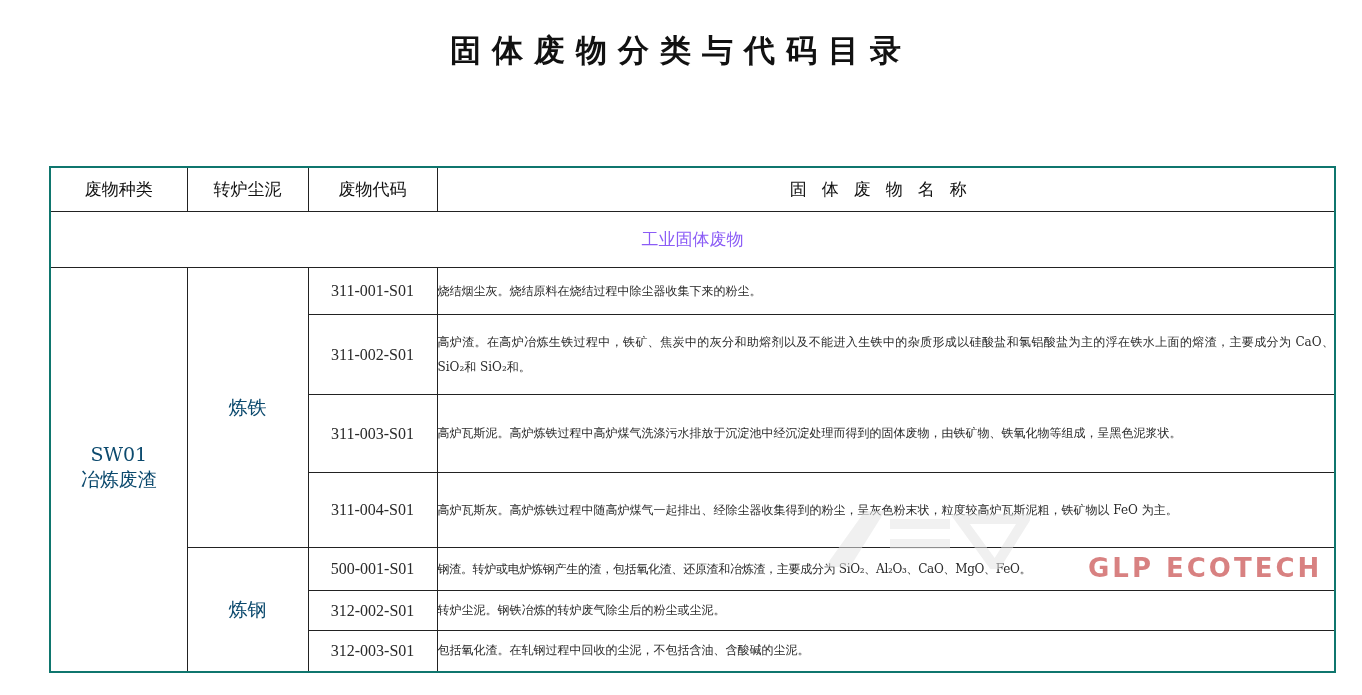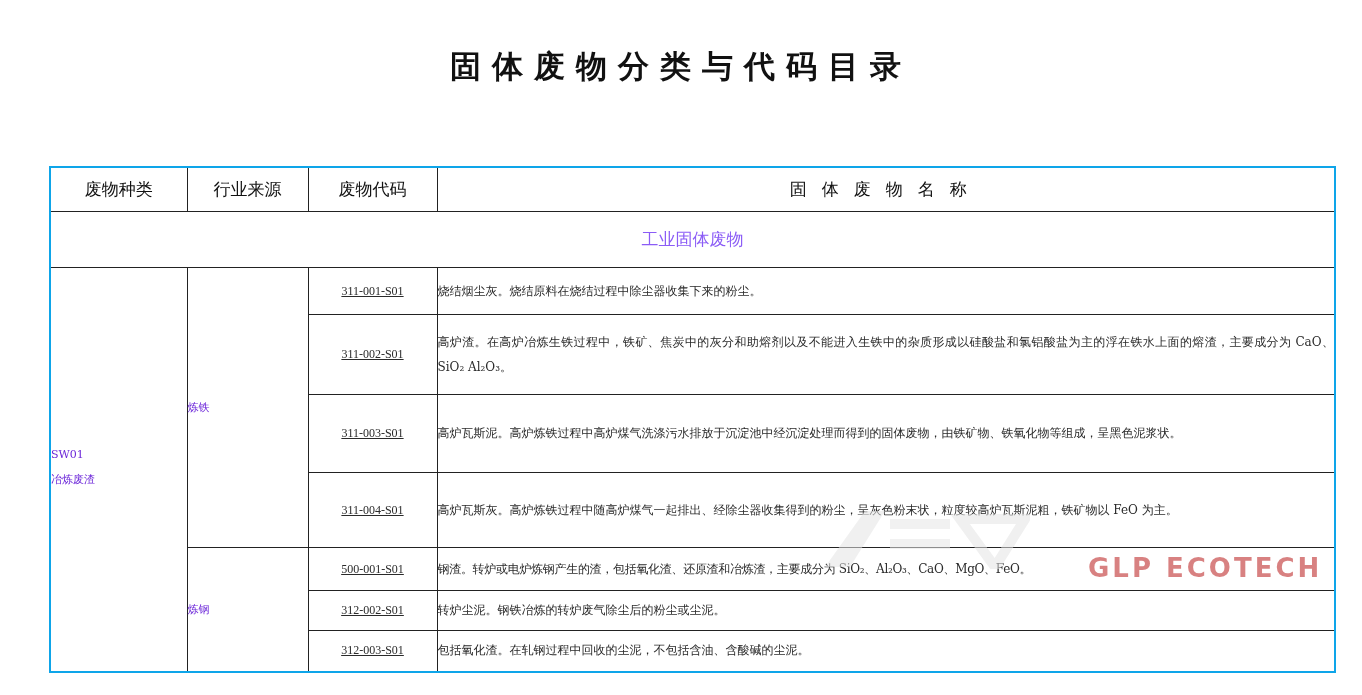--- a/index.html
+++ b/index.html
@@ -1,29 +1,29 @@
 <!DOCTYPE html>
 <html><head>
 <meta charset="utf-8">
 <style>
   html, body { margin: 0; padding: 0; background: #ffffff; }
   body { width: 1362px; height: 695px; position: relative; overflow: hidden;
          font-family: "DejaVu Sans", "Liberation Sans", sans-serif; color: #1a1a1a; }
   .title { position: absolute; left: 0; top: 30px; width: 1362px; text-align: center;
-           font-size: 31px; font-weight: bold; letter-spacing: 11px; color: #111; margin-top: 16px; }
+           font-size: 31px; font-weight: bold; letter-spacing: 11px; color: #111; }
   table.catalog { position: absolute; left: 49px; top: 166px; width: 1285px;
-                  border-collapse: collapse; border: 2px solid #0ea5e9; table-layout: fixed; }
+                  border-collapse: collapse; border: 2px solid #0f766e; table-layout: fixed; }
   table.catalog td, table.catalog th { border: 1px solid #222; padding: 0; vertical-align: middle; }
   th { font-weight: normal; font-size: 17px; height: 43px; text-align: center; color: #111; }
   th.wide { letter-spacing: 15px; border-radius: 7px; }
   td.section { height: 55px; text-align: center; font-size: 17px; color: #8b5cf6; }
-  td.cat, td.src { font-size: 11px; line-height: 25px;
-                   font-family: "DejaVu Serif", "Liberation Serif", serif; color: #6d28d9; }
-  td.code { text-align: center; font-size: 12px;
-            font-family: "Liberation Serif", "DejaVu Serif", serif; color: #2a2a2a; text-decoration: underline; }
+  td.cat, td.src { text-align: center; font-size: 19px; line-height: 25px;
+                   font-family: "DejaVu Serif", "Liberation Serif", serif; color: #0c4a6e; }
+  td.code { text-align: center; font-size: 16px;
+            font-family: "Liberation Serif", "DejaVu Serif", serif; color: #2a2a2a; }
   td.desc { padding: 0 8px 0 11px; font-size: 12px; line-height: 25px;
             font-family: "DejaVu Serif", "Liberation Serif", serif; color: #2a2a2a; text-align: justify; }
   .watermark { position: absolute; left: 820px; top: 505px; width: 540px; height: 80px;
                pointer-events: none; opacity: 0.55; }
   .wm-logo { position: absolute; left: 0; top: 4px; width: 210px; height: 60px; }
   .wm-cn { position: absolute; left: 230px; top: 2px; font-size: 38px; font-weight: bold;
            color: #e6e6e6; letter-spacing: 2px; }
   .wm-en { position: absolute; left: 268px; top: 48px; font-size: 26px; font-weight: bold;
            color: #b91c1c; letter-spacing: 3px; }
 </style>
@@ -35,21 +35,21 @@
 <table class="catalog">
   <colgroup>
     <col style="width:137px">
     <col style="width:121px">
     <col style="width:129px">
     <col style="width:898px">
   </colgroup>
   <thead>
     <tr>
       <th>废物种类</th>
-      <th>行业来源</th>
+      <th>转炉尘泥</th>
       <th>废物代码</th>
       <th class="wide">固体废物名称</th>
     </tr>
   </thead>
   <tbody>
     <tr>
       <td class="section" colspan="4">工业固体废物</td>
     </tr>
 
     <tr style="height:47px">
@@ -58,21 +58,21 @@
         <div>冶炼废渣</div>
       </td>
       <td class="src" rowspan="4">
         <span>炼铁</span>
       </td>
       <td class="code">311-001-S01</td>
       <td class="desc">烧结烟尘灰。烧结原料在烧结过程中除尘器收集下来的粉尘。</td>
     </tr>
     <tr style="height:80px">
       <td class="code">311-002-S01</td>
-      <td class="desc">高炉渣。在高炉冶炼生铁过程中，铁矿、焦炭中的灰分和助熔剂以及不能进入生铁中的杂质形成以硅酸盐和氯铝酸盐为主的浮在铁水上面的熔渣，主要成分为 CaO、SiO₂ Al₂O₃。</td>
+      <td class="desc">高炉渣。在高炉冶炼生铁过程中，铁矿、焦炭中的灰分和助熔剂以及不能进入生铁中的杂质形成以硅酸盐和氯铝酸盐为主的浮在铁水上面的熔渣，主要成分为 CaO、SiO₂和 SiO₂和。</td>
     </tr>
     <tr style="height:78px">
       <td class="code">311-003-S01</td>
       <td class="desc">高炉瓦斯泥。高炉炼铁过程中高炉煤气洗涤污水排放于沉淀池中经沉淀处理而得到的固体废物，由铁矿物、铁氧化物等组成，呈黑色泥浆状。</td>
     </tr>
     <tr style="height:75px">
       <td class="code">311-004-S01</td>
       <td class="desc">高炉瓦斯灰。高炉炼铁过程中随高炉煤气一起排出、经除尘器收集得到的粉尘，呈灰色粉末状，粒度较高炉瓦斯泥粗，铁矿物以 FeO 为主。</td>
     </tr>
 

